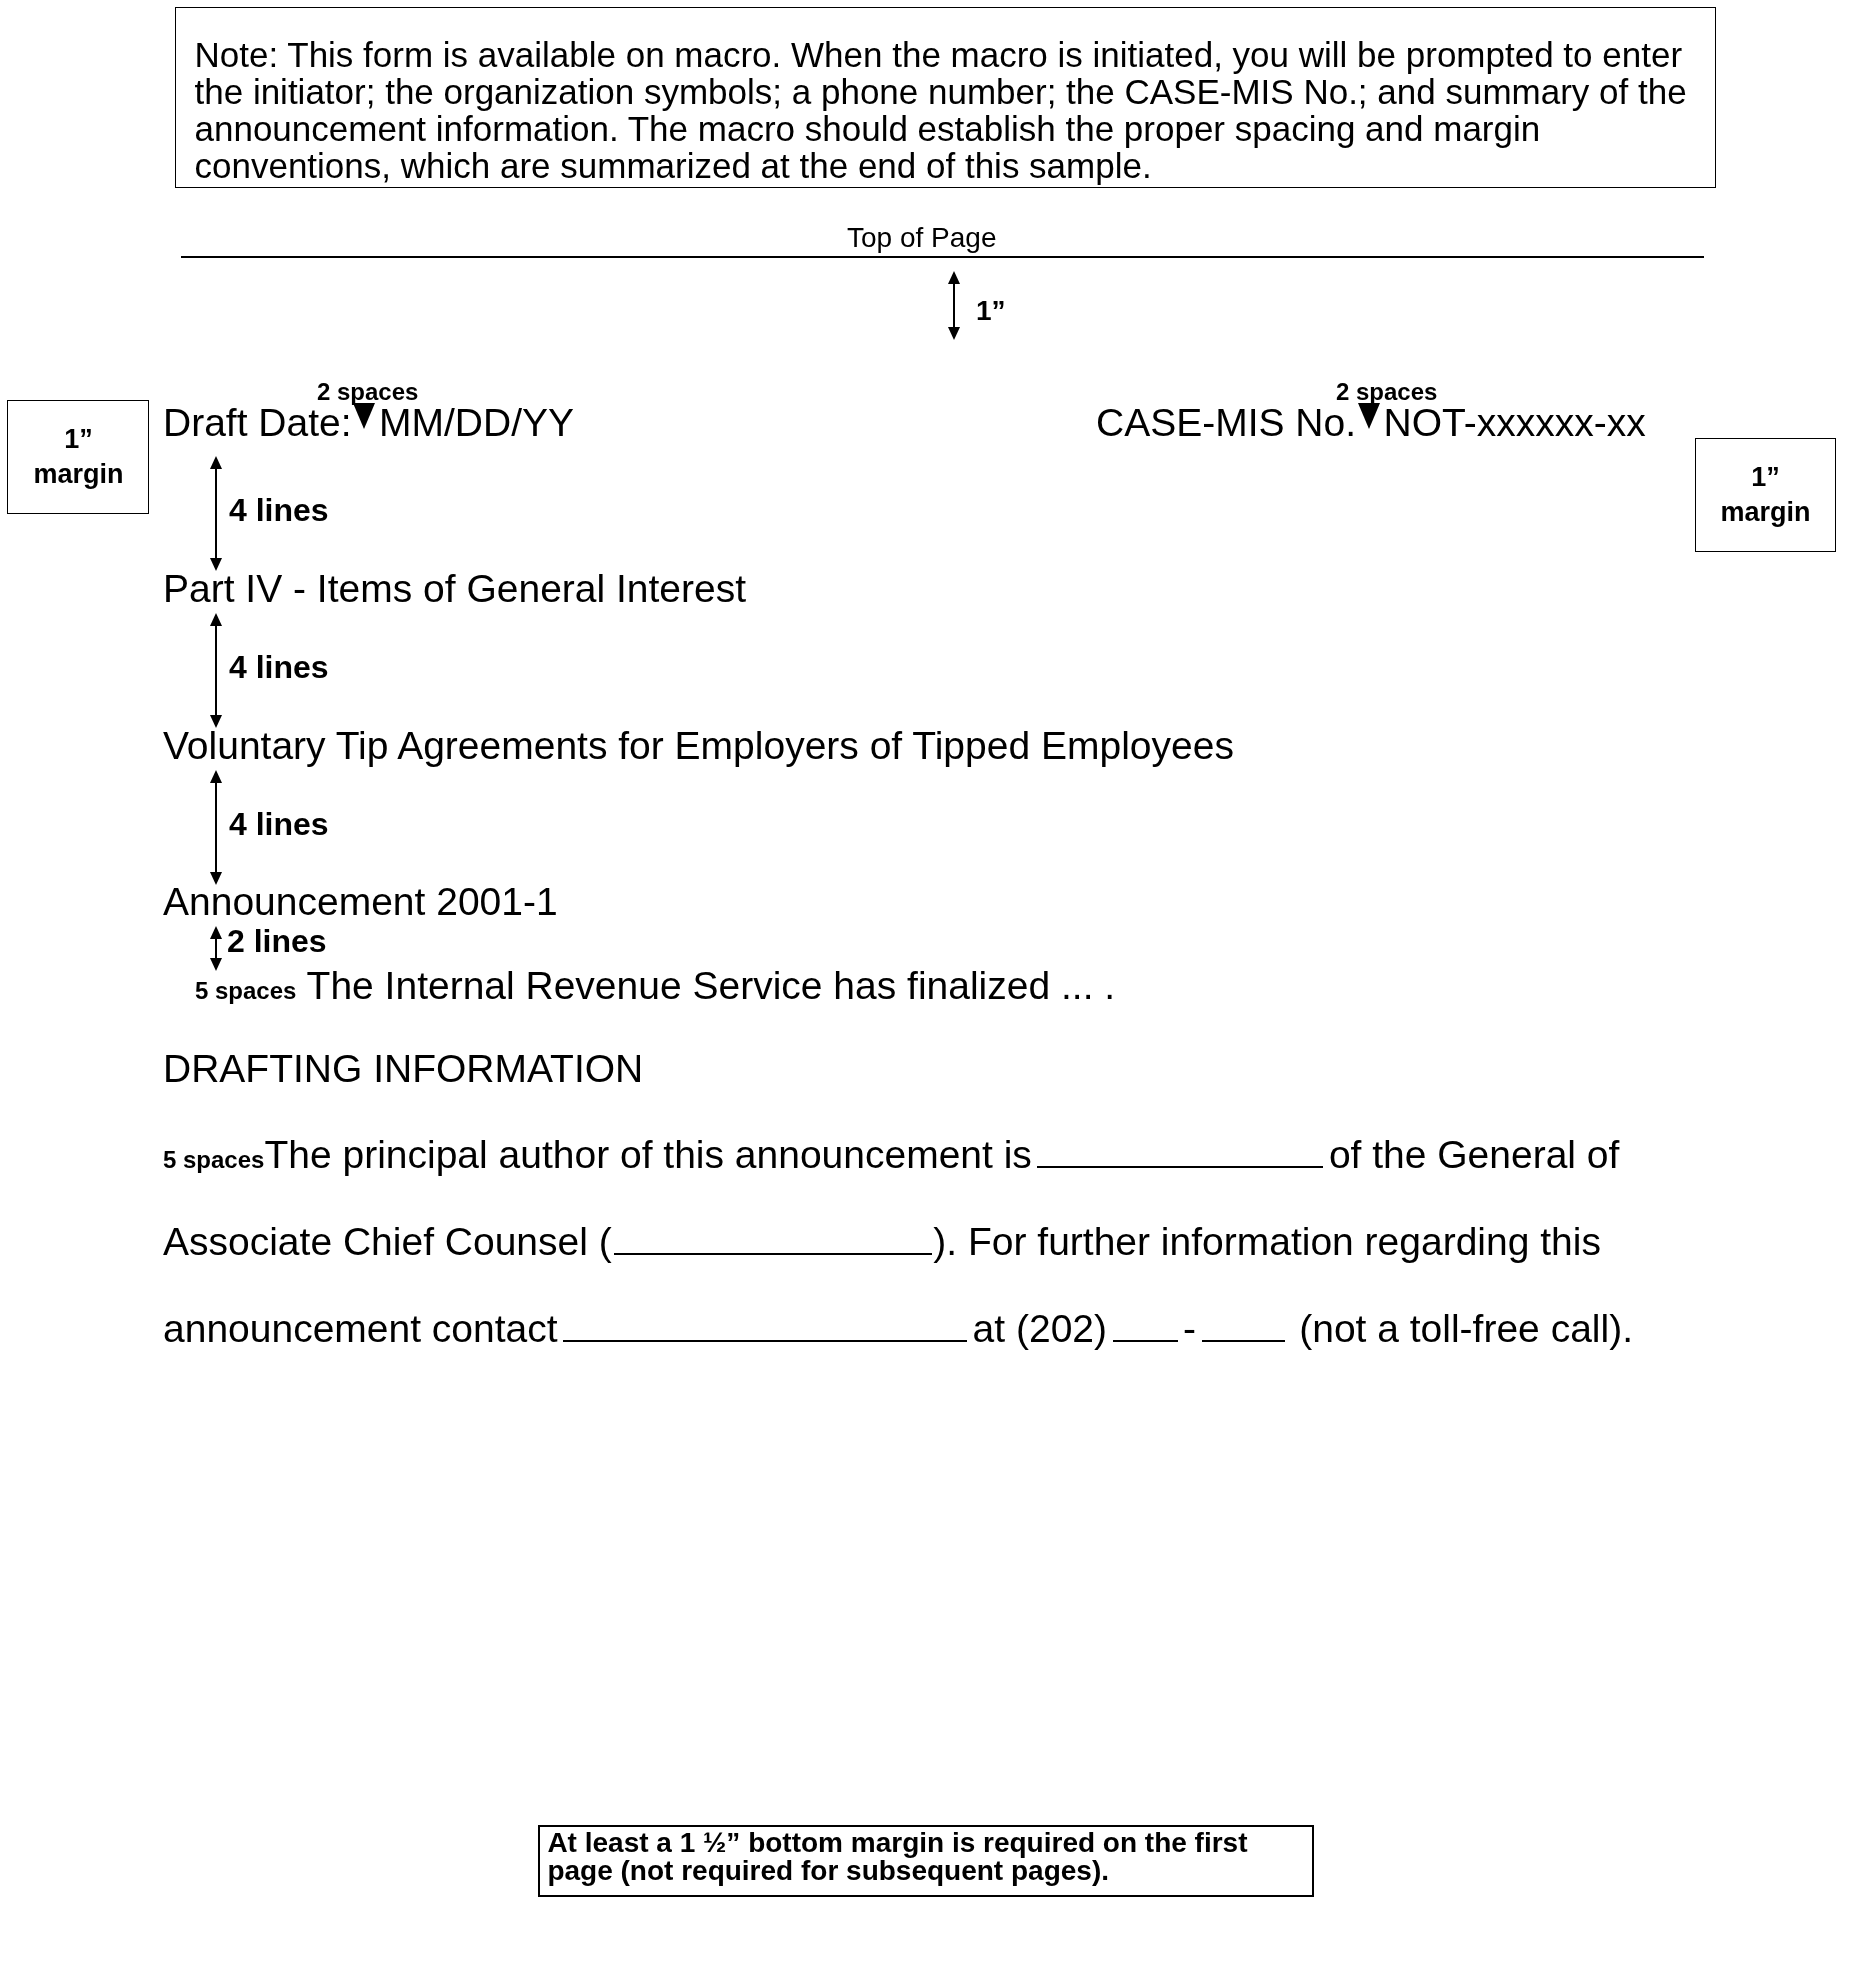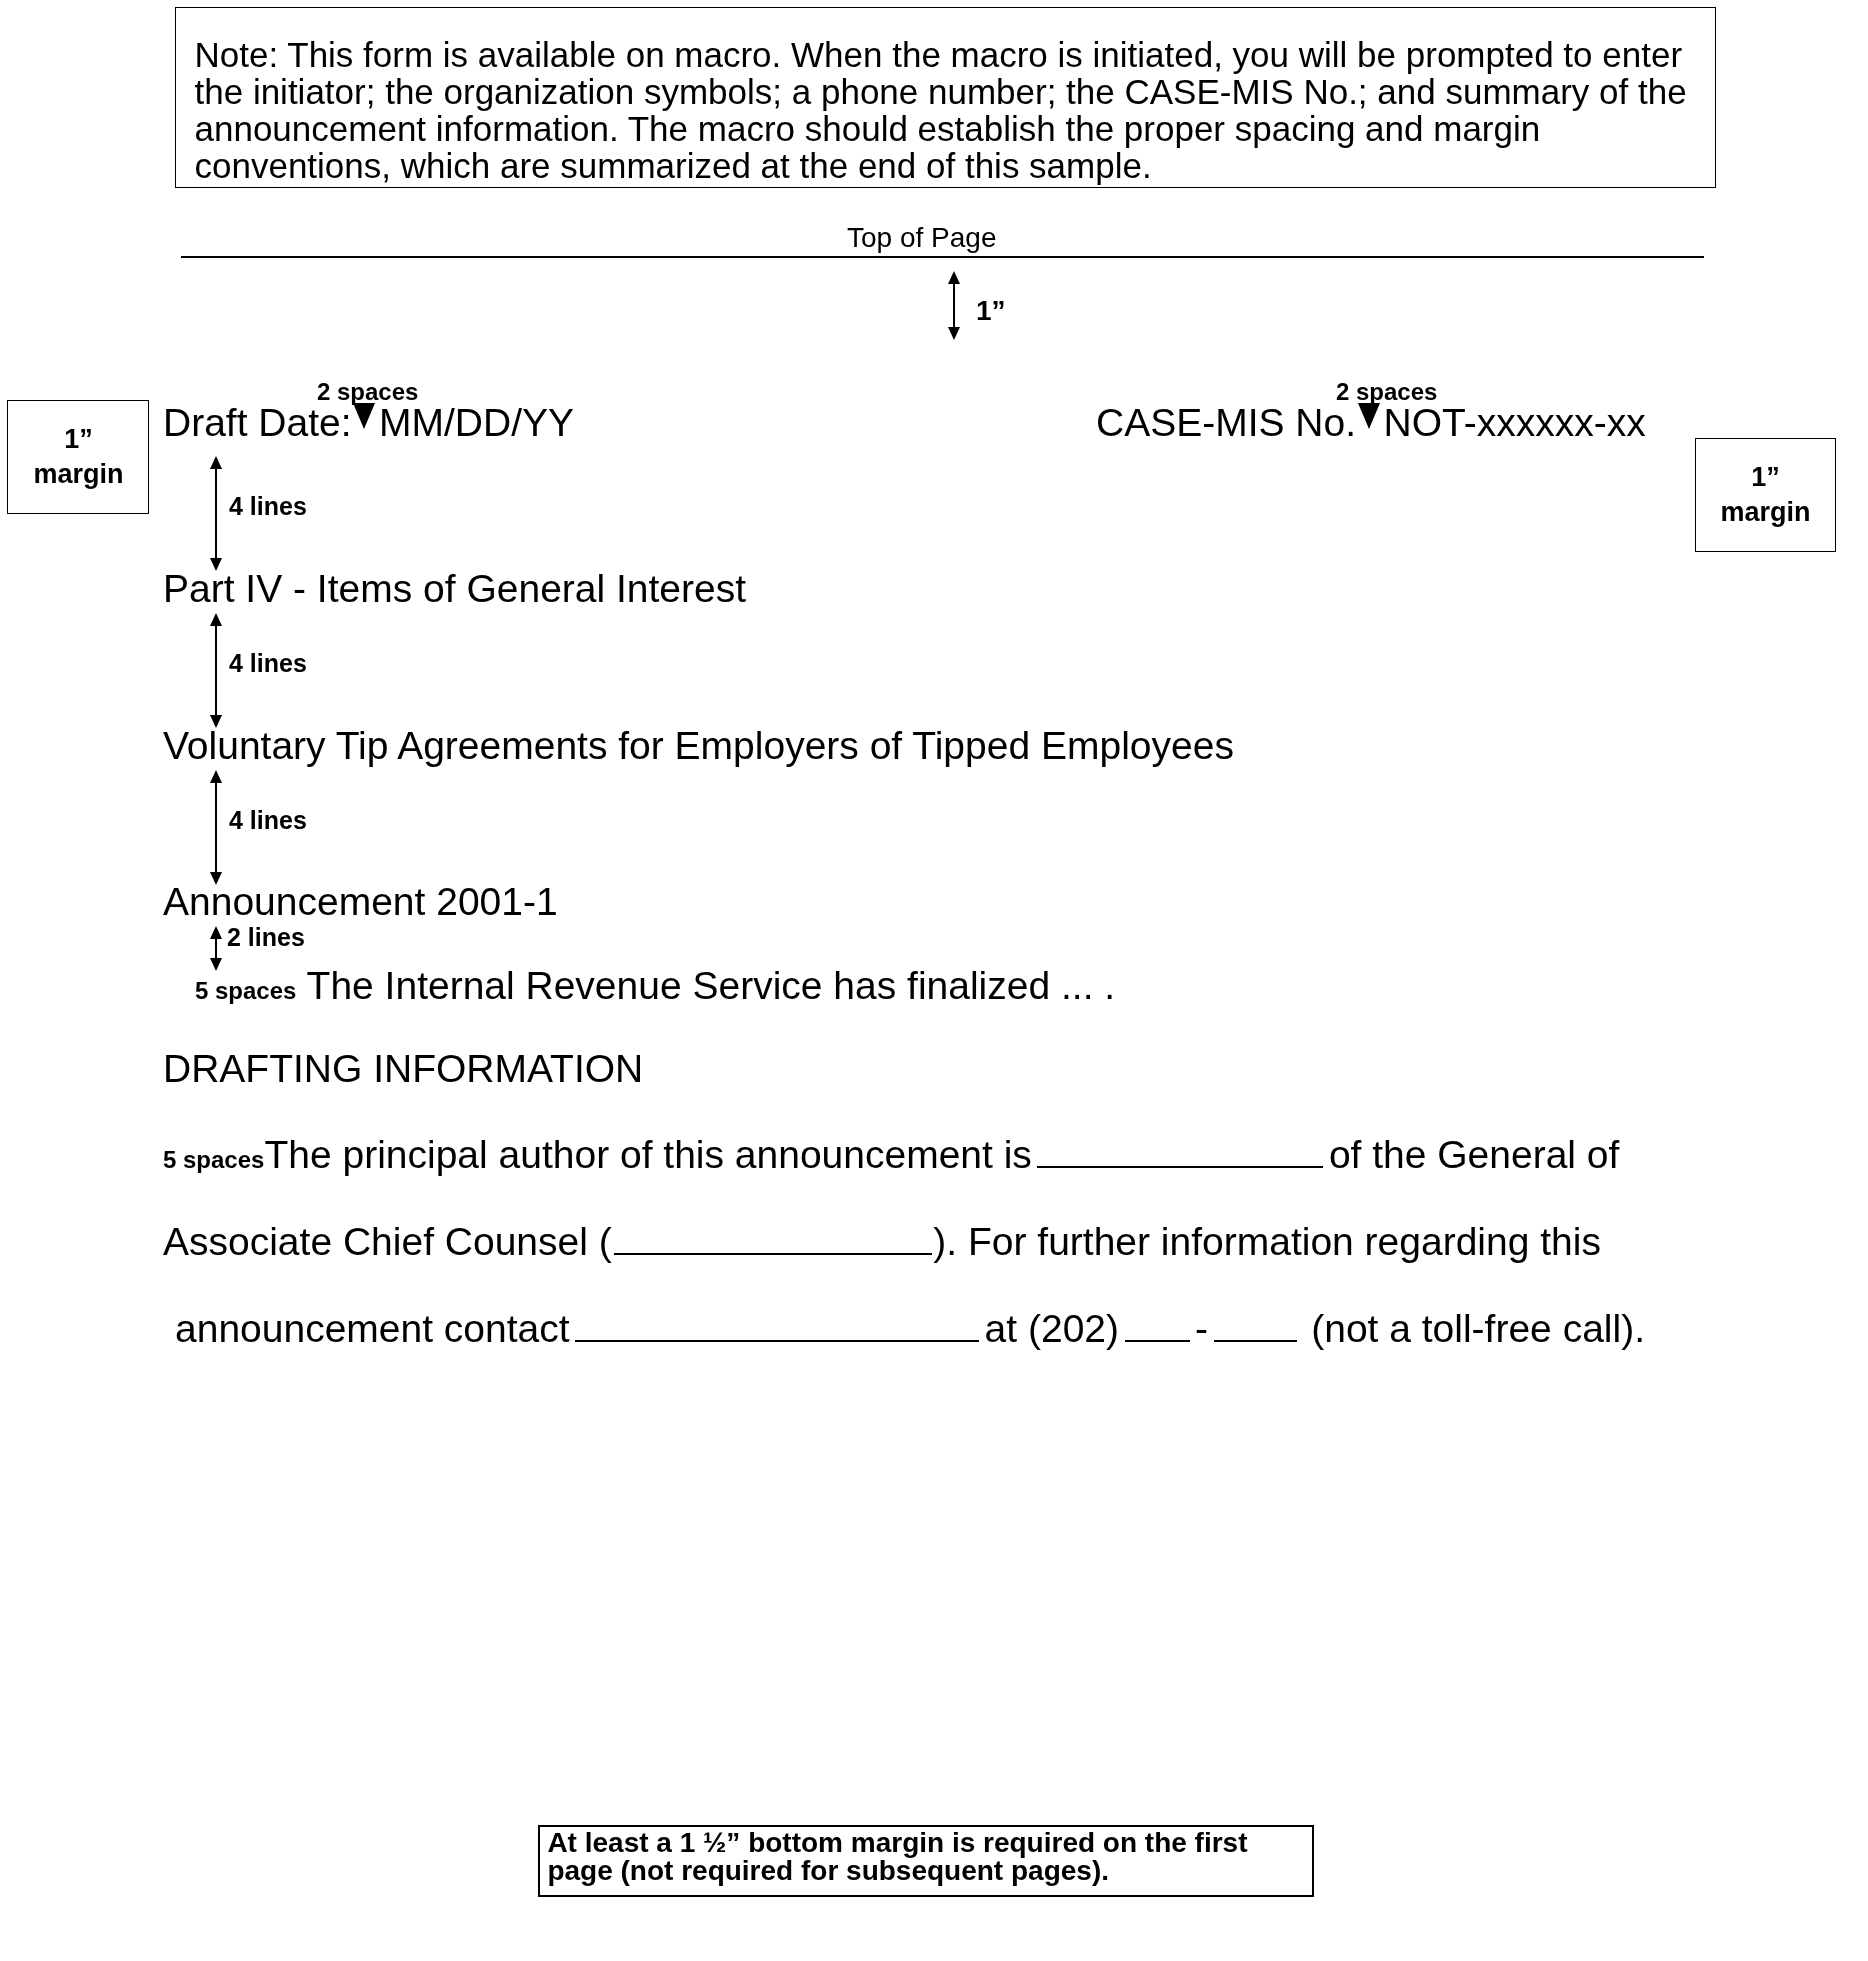--- a/index.html
+++ b/index.html
@@ -18,21 +18,21 @@
   }
   .top-label { font-size: 28px; }
   .rule { position: absolute; height: 1.8px; background: #000; }
   .varrow { position: absolute; width: 1.8px; background: #000; }
   .varrow::before, .varrow::after {
     content: ""; position: absolute; left: -5.5px; width: 0; height: 0;
     border-left: 6.5px solid transparent; border-right: 6.5px solid transparent;
   }
   .varrow::before { top: -1.8px; border-bottom: 13px solid #000; }
   .varrow::after { bottom: -1.8px; border-top: 13px solid #000; }
-  .bold-mid { font-weight: bold; font-size: 25px; }
+  .bold-mid { font-weight: bold; font-size: 32px; }
   .doc { font-size: 39px; }
   .tri { display: inline-block; width: 0; height: 0; border-left: 11px solid transparent; border-right: 11px solid transparent; border-top: 26px solid #000; vertical-align: 7.4px; margin: 0 3.7px 0 1.8px; }
   .margin-box {
     position: absolute; border: 1.8px solid #000; box-sizing: border-box;
     display: flex; flex-direction: column; align-items: center; justify-content: center;
     font-weight: bold; font-size: 27px; line-height: 35px; text-align: center;
   }
   .blank { display: inline-block; border-bottom: 2.8px solid #000; height: 33px; vertical-align: baseline; margin: 0 5.5px; }
   .bottom-box {
     position: absolute; left: 538px; top: 1825px; width: 776px; height: 72px;
@@ -99,20 +99,20 @@
 <div class="abs doc" style="left:163px; top:1047px;">DRAFTING INFORMATION</div>
 
 <div class="abs doc" style="left:163px; top:1133px;">
   <span class="fs-label">5 spaces</span><span>The principal author of this announcement is</span><span class="blank" style="width:286px;"></span><span>of the General of</span>
 </div>
 
 <div class="abs doc" style="left:163px; top:1220px;">
   <span>Associate Chief Counsel (</span><span class="blank" style="width:318px; margin:0 1.8px;"></span><span>).  For further information regarding this</span>
 </div>
 
-<div class="abs doc" style="left:175px; top:1307px;text-align:right;">
+<div class="abs doc" style="left:163px; top:1307px;text-align:right;">
   <span>announcement contact</span><span class="blank" style="width:404px;"></span><span>at (202)</span><span class="blank" style="width:65px;"></span><span>-</span><span class="blank" style="width:83px;"></span><span style="margin-left:9.2px;">(not a toll-free call).</span>
 </div>
 
 <div class="bottom-box">
   <span>At least a 1 ½” bottom margin is required on the first page (not required for subsequent pages).</span>
 </div>
 
 
 </body></html>

